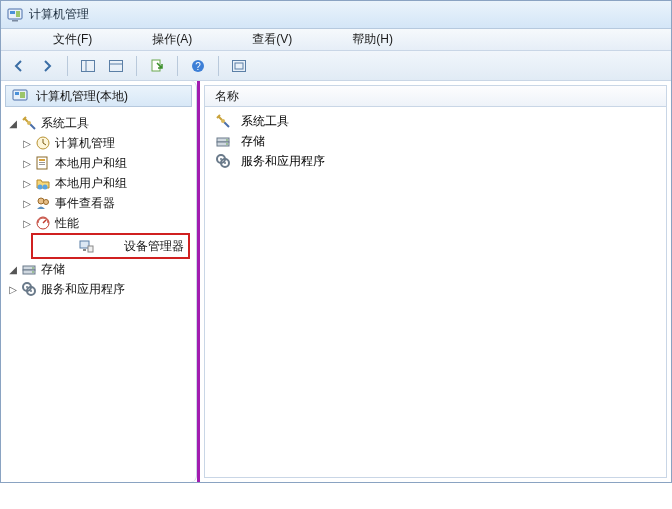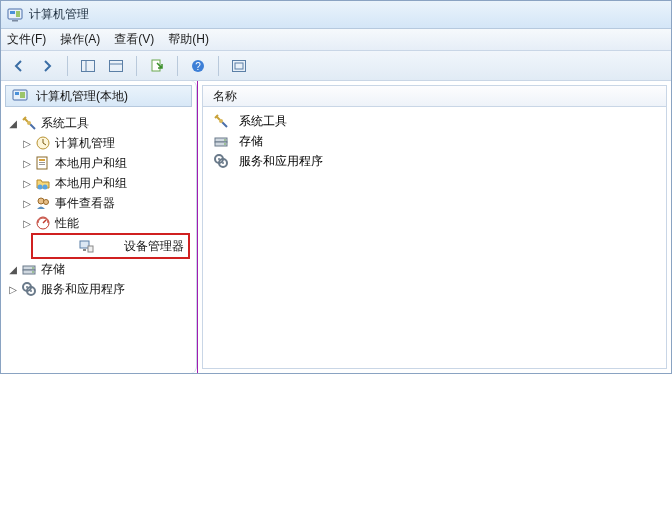--- a/index.html
+++ b/index.html
@@ -5,39 +5,39 @@
   * { box-sizing: border-box; }
   body {
     margin: 0;
     font-family: "Microsoft YaHei", "SimSun", Tahoma, sans-serif;
     font-size: 12px;
     background: #fff;
     width: 672px;
     height: 509px;
     overflow: hidden;
   }
-  .window { width: 672px; height: 374px; display: flex; flex-direction: column; border: 1px solid #8aa3c2; }
+  .window { width: 672px; height: 483px; display: flex; flex-direction: column; border: 1px solid #8aa3c2; }
   .titlebar {
     height: 28px;
     background: linear-gradient(#eaf3fb, #d4e6f7);
     display: flex; align-items: center;
     padding: 0 6px;
     border-bottom: 1px solid #b6c9de;
   }
   .titlebar .app-icon { width: 16px; height: 16px; margin-right: 6px; }
   .titlebar .title { color: #1a2b3c; }
   .menubar {
     height: 22px;
     background: linear-gradient(#f6f9fc, #e6eef7);
     display: flex; align-items: center;
     padding: 0 6px;
     border-bottom: 1px solid #c9d6e6;
     gap: 14px;
   }
-  .menubar .item { color: #1a1a1a; cursor: default; }
+  .menubar .item { color: #1a1a1a; cursor: default; margin-left: 46px; }
   .toolbar {
     height: 30px;
     background: linear-gradient(#f1f6fb, #e1ebf5);
     display: flex; align-items: center;
     padding: 0 6px;
     gap: 4px;
     border-bottom: 1px solid #c9d6e6;
   }
   .tb-btn {
     width: 24px; height: 24px;
@@ -71,21 +71,21 @@
   .ic { width: 16px; height: 16px; margin: 0 4px 0 2px; flex-shrink: 0; }
   .lbl { color: #111; }
   .indent0 { padding-left: 6px; }
   .indent1 { padding-left: 20px; }
   .highlight-box {
     border: 2px solid #d02020;
     margin: 0 6px 0 30px;
     padding: 1px 0;
   }
   .highlight-box .node { padding-left: 4px; justify-content: space-between; }
-  .list-pane { flex: 1; display: flex; flex-direction: column; border-left: 1px solid #a21caf; }
+  .list-pane { flex: 1; display: flex; flex-direction: column; border-left: 3px solid #a21caf; }
   .col-header {
     height: 22px;
     background: linear-gradient(#fdfdfe, #eef3f9);
     border-bottom: 1px solid #d0dae6;
     display: flex; align-items: center;
     padding: 0 10px;
     color: #222;
     margin: 4px 4px 0 4px;
     border: 1px solid #c9d6e6;
     border-bottom: 1px solid #c9d6e6;

